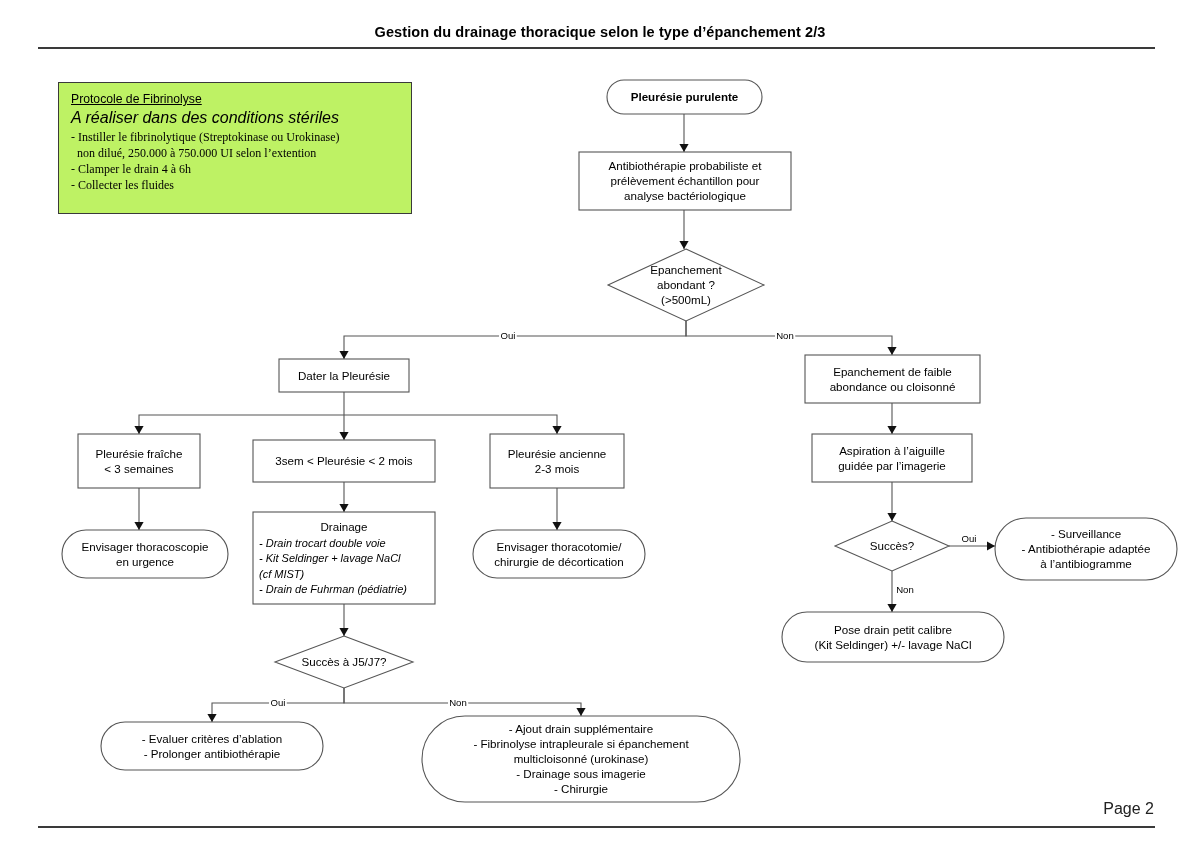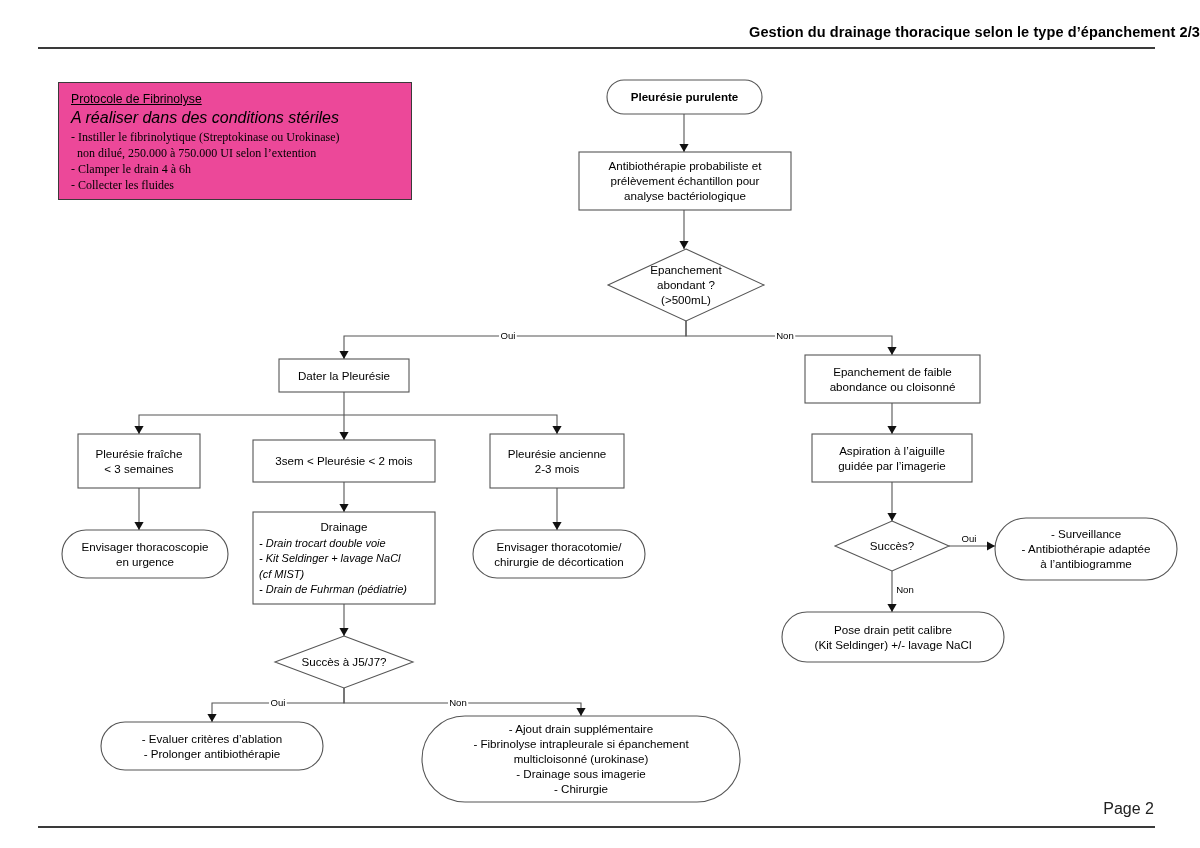--- a/index.html
+++ b/index.html
@@ -7,40 +7,40 @@
   body{
     font-family:"Liberation Sans", sans-serif;
     width:1200px;height:848px;position:relative;overflow:hidden;
     color:#000;
   }
   #page{position:absolute;inset:0;}
   .rule{position:absolute;background:#3a3a3a;height:2px;}
   #rule-top{left:38px;top:47px;width:1117px;}
   #rule-bottom{left:38px;top:826px;width:1117px;}
   #page-title{
-    position:absolute;left:0;top:24px;width:1200px;text-align:right;
+    position:absolute;left:0;top:24px;width:1200px;text-align:center;
     font-size:14.5px;font-weight:bold;letter-spacing:.1px;
   }
   #page-number{
     position:absolute;right:46px;top:800px;font-size:16px;color:#222;
   }
   svg#flow{position:absolute;left:0;top:0;width:1200px;height:848px;}
   svg#flow .shape{fill:#ffffff;stroke:#555555;stroke-width:1.1;}
   svg#flow .link{stroke:#555555;stroke-width:1.1;fill:none;}
   svg#flow .arrowhead{fill:#111111;}
   svg#flow text{font-family:"Liberation Sans", sans-serif;fill:#000;}
   .nodetext{font-size:11.6px;text-anchor:middle;}
   .nodetext.bold{font-weight:bold;}
   .nodetext.ital{font-style:italic;font-size:11px;}
   .nodetext.left{text-anchor:start;}
   .edgelabel{font-size:9.6px;text-anchor:middle;fill:#111;}
   
   #protocol{
-    position:absolute;left:58px;top:82px;width:354px;height:118px;
-    border:1px solid #3a3a3a;background:#ec4899;box-sizing:border-box;
+    position:absolute;left:58px;top:82px;width:354px;height:132px;
+    border:1px solid #3a3a3a;background:#bef264;box-sizing:border-box;
     padding:8px 10px 0 12px;
   }
   #protocol .p-title{font-size:12.2px;text-decoration:underline;line-height:1.32;}
   #protocol .p-sub{font-size:16px;font-style:italic;line-height:1.34;}
   #protocol .p-item{font-size:12px;line-height:1.34;white-space:pre;font-family:Liberation Serif, serif;}
 </style>
 </head>
 <body>
 
 <div id="page">

